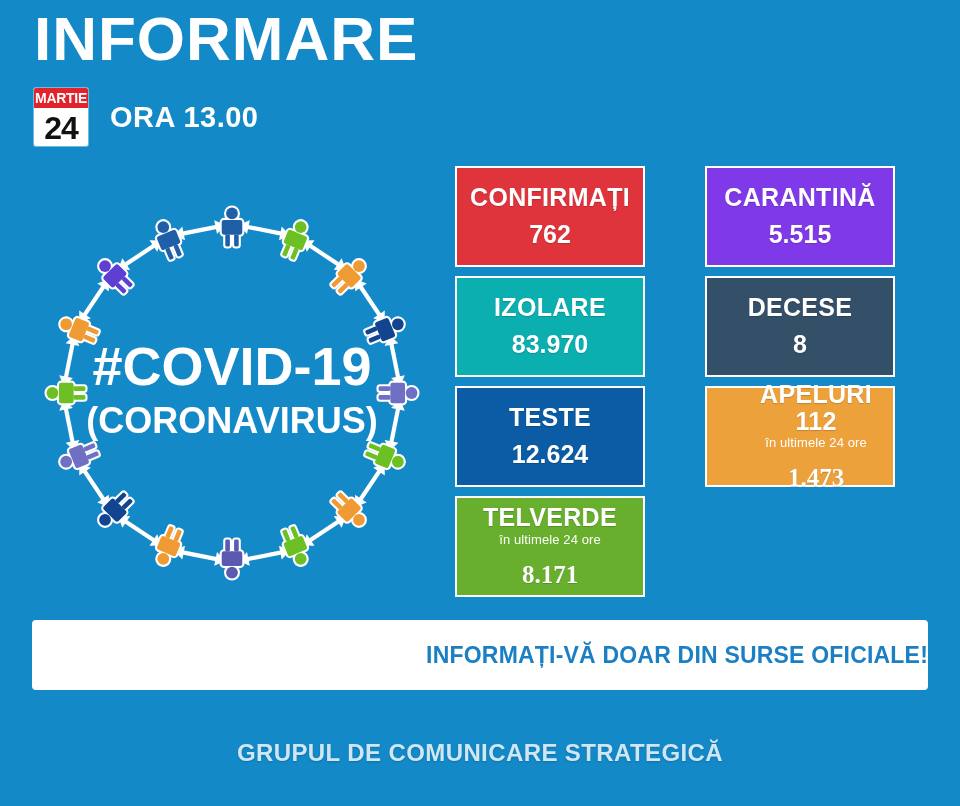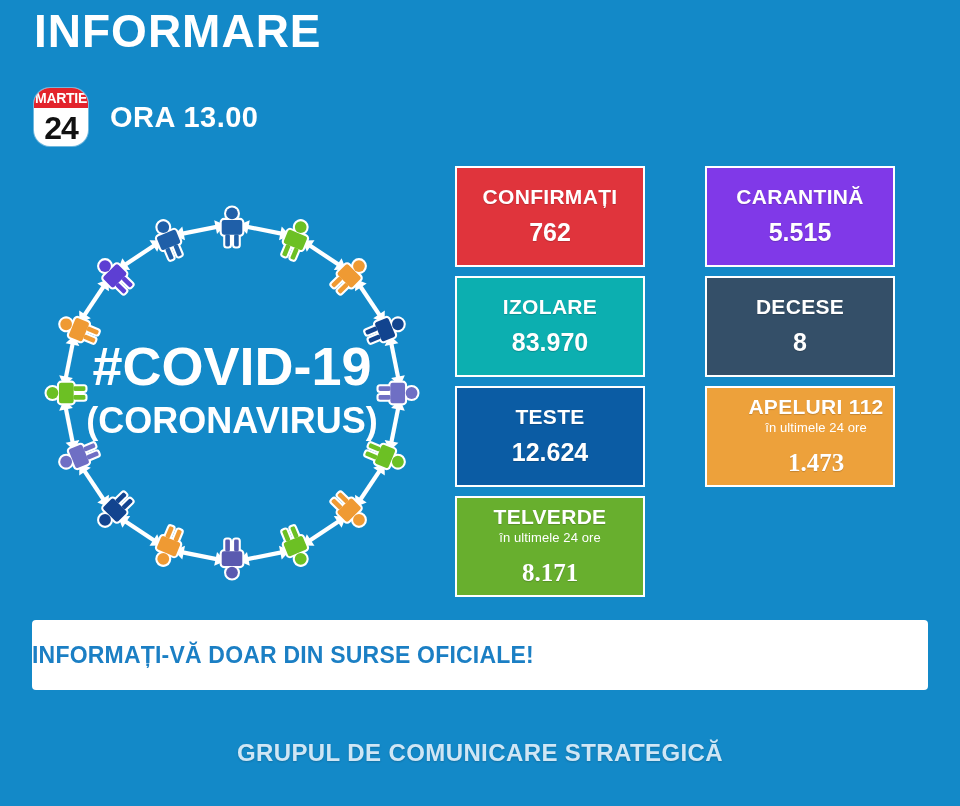--- a/index.html
+++ b/index.html
@@ -8,29 +8,29 @@
     background:#1389c8;
     font-family:"Liberation Sans", sans-serif;
     overflow:hidden;
     position:relative;
   }
 
   
   #header { position:absolute; left:0; top:0; width:960px; height:160px; }
   #title {
     position:absolute; left:34px; top:8px;
-    font-size:46px; font-weight:bold; color:#ffffff;
+    font-size:62px; font-weight:bold; color:#ffffff;
     letter-spacing:1px; line-height:1;
   }
   #date-row { position:absolute; left:34px; top:88px; height:58px; display:flex; align-items:center; }
 
   
   #cal {
     width:54px; height:58px; background:#ffffff;
-    border-radius:16px; overflow:hidden;
+    border-radius:2px; overflow:hidden;
     display:flex; flex-direction:column;
     box-shadow:0 0 0 1px rgba(255,255,255,.4);
   }
   #cal-top {
     background:#e3232c; color:#ffffff;
     font-size:14px; font-weight:bold; line-height:20px;
     text-align:center; letter-spacing:-0.3px;
     border-bottom:2px solid #ffffff;
   }
   #cal-day {
@@ -58,41 +58,41 @@
     column-gap:60px; row-gap:9px;
   }
   .stat {
     border:2px solid #ffffff;
     display:flex; flex-direction:column;
     align-items:center; justify-content:center;
     text-align:center; color:#ffffff;
     padding:4px 6px;
   }
   .stat .lbl {
-    font-size:21px; font-weight:bold; letter-spacing:.3px;
+    font-size:25px; font-weight:bold; letter-spacing:.3px;
     text-shadow:0 1px 1px rgba(0,0,0,.18);
     line-height:1.05;
   }
   .stat .sub {
     font-size:13px; font-weight:normal; margin-top:1px;
     letter-spacing:.1px;
   }
   .stat .val {
     font-size:25px; font-weight:bold; margin-top:10px;
     text-shadow:0 1px 1px rgba(0,0,0,.18);
   }
   .stat.with-sub .val { margin-top:14px;font-family:Liberation Serif, serif; }
 
   
   #banner {
     position:absolute; left:32px; top:620px;
     width:896px; height:70px;
     background:#ffffff; border-radius:4px;
     display:flex; flex-direction:column;
-    align-items:flex-start; justify-content:center;
+    align-items:flex-end; justify-content:center;
     color:#1b7fc4;
   }
   #banner-l1 { font-size:23px; font-weight:bold; letter-spacing:.2px; }
   #banner-l2 { font-size:21px; font-weight:bold; letter-spacing:.2px; margin-top:3px; }
 
   
   #footer { position:absolute; left:0; top:700px; width:960px; height:106px; }
   #footer-text {
     position:absolute; left:0; top:0; width:960px; height:106px;
     display:flex; align-items:center; justify-content:center;

